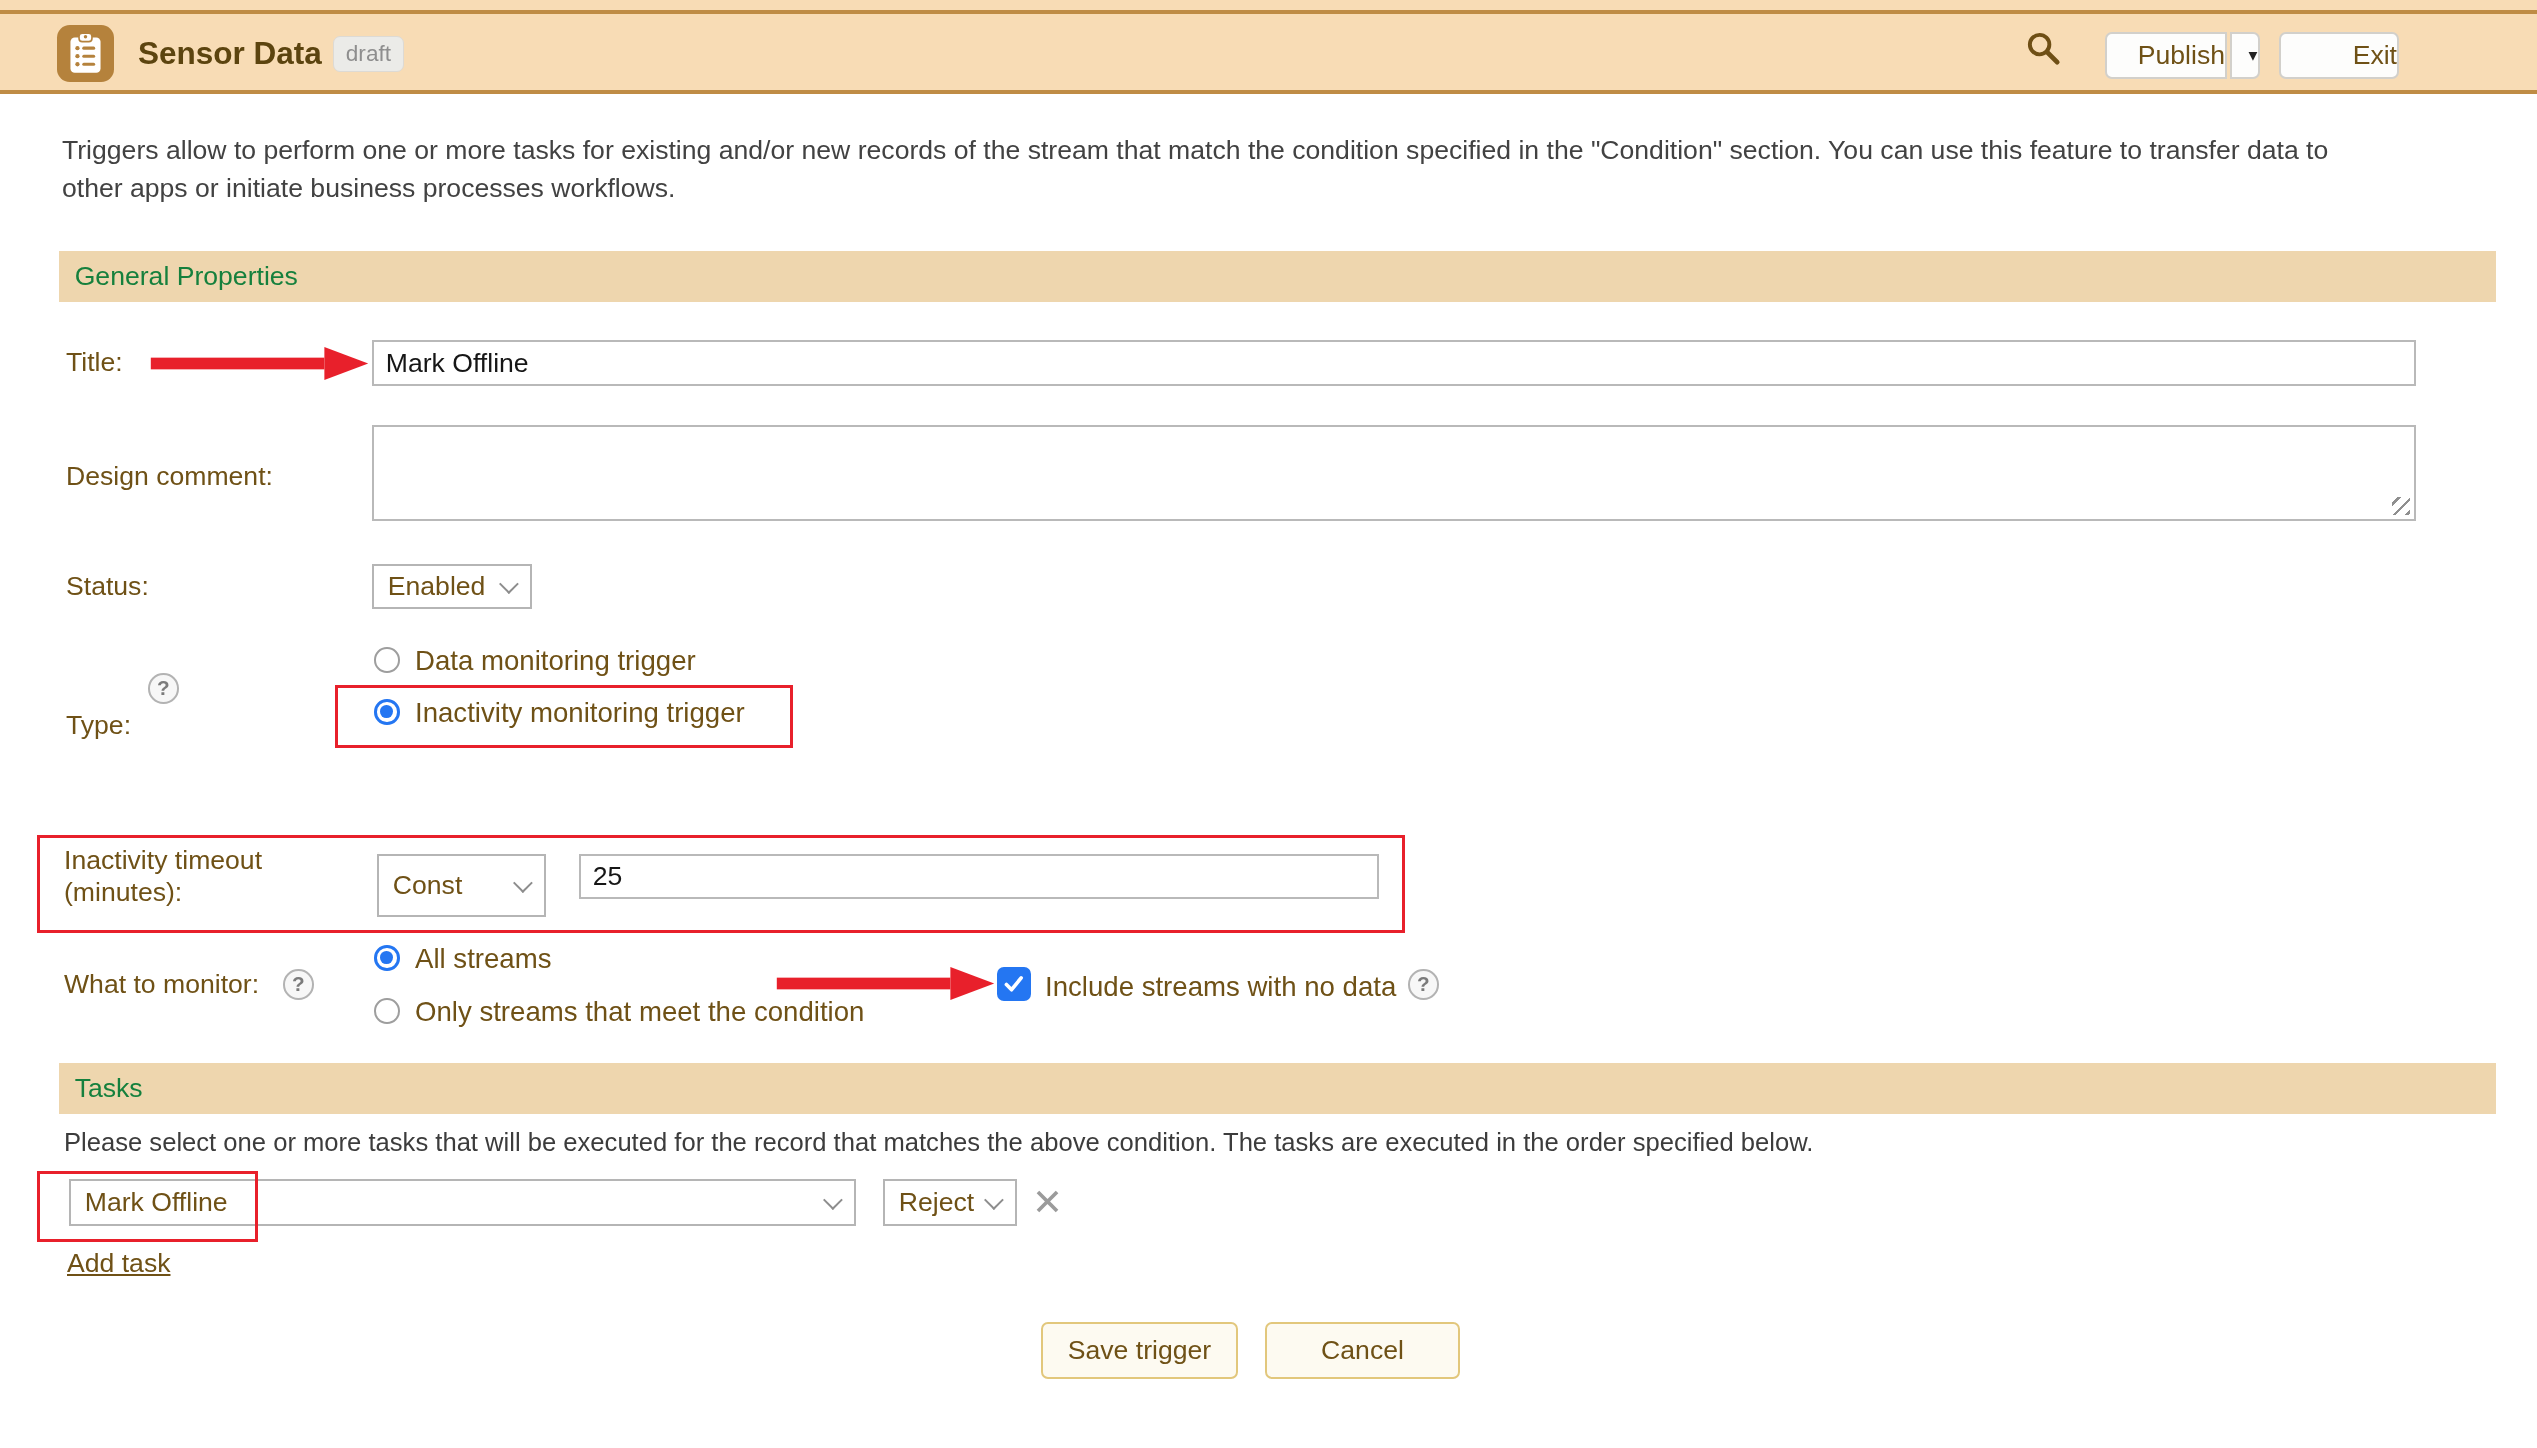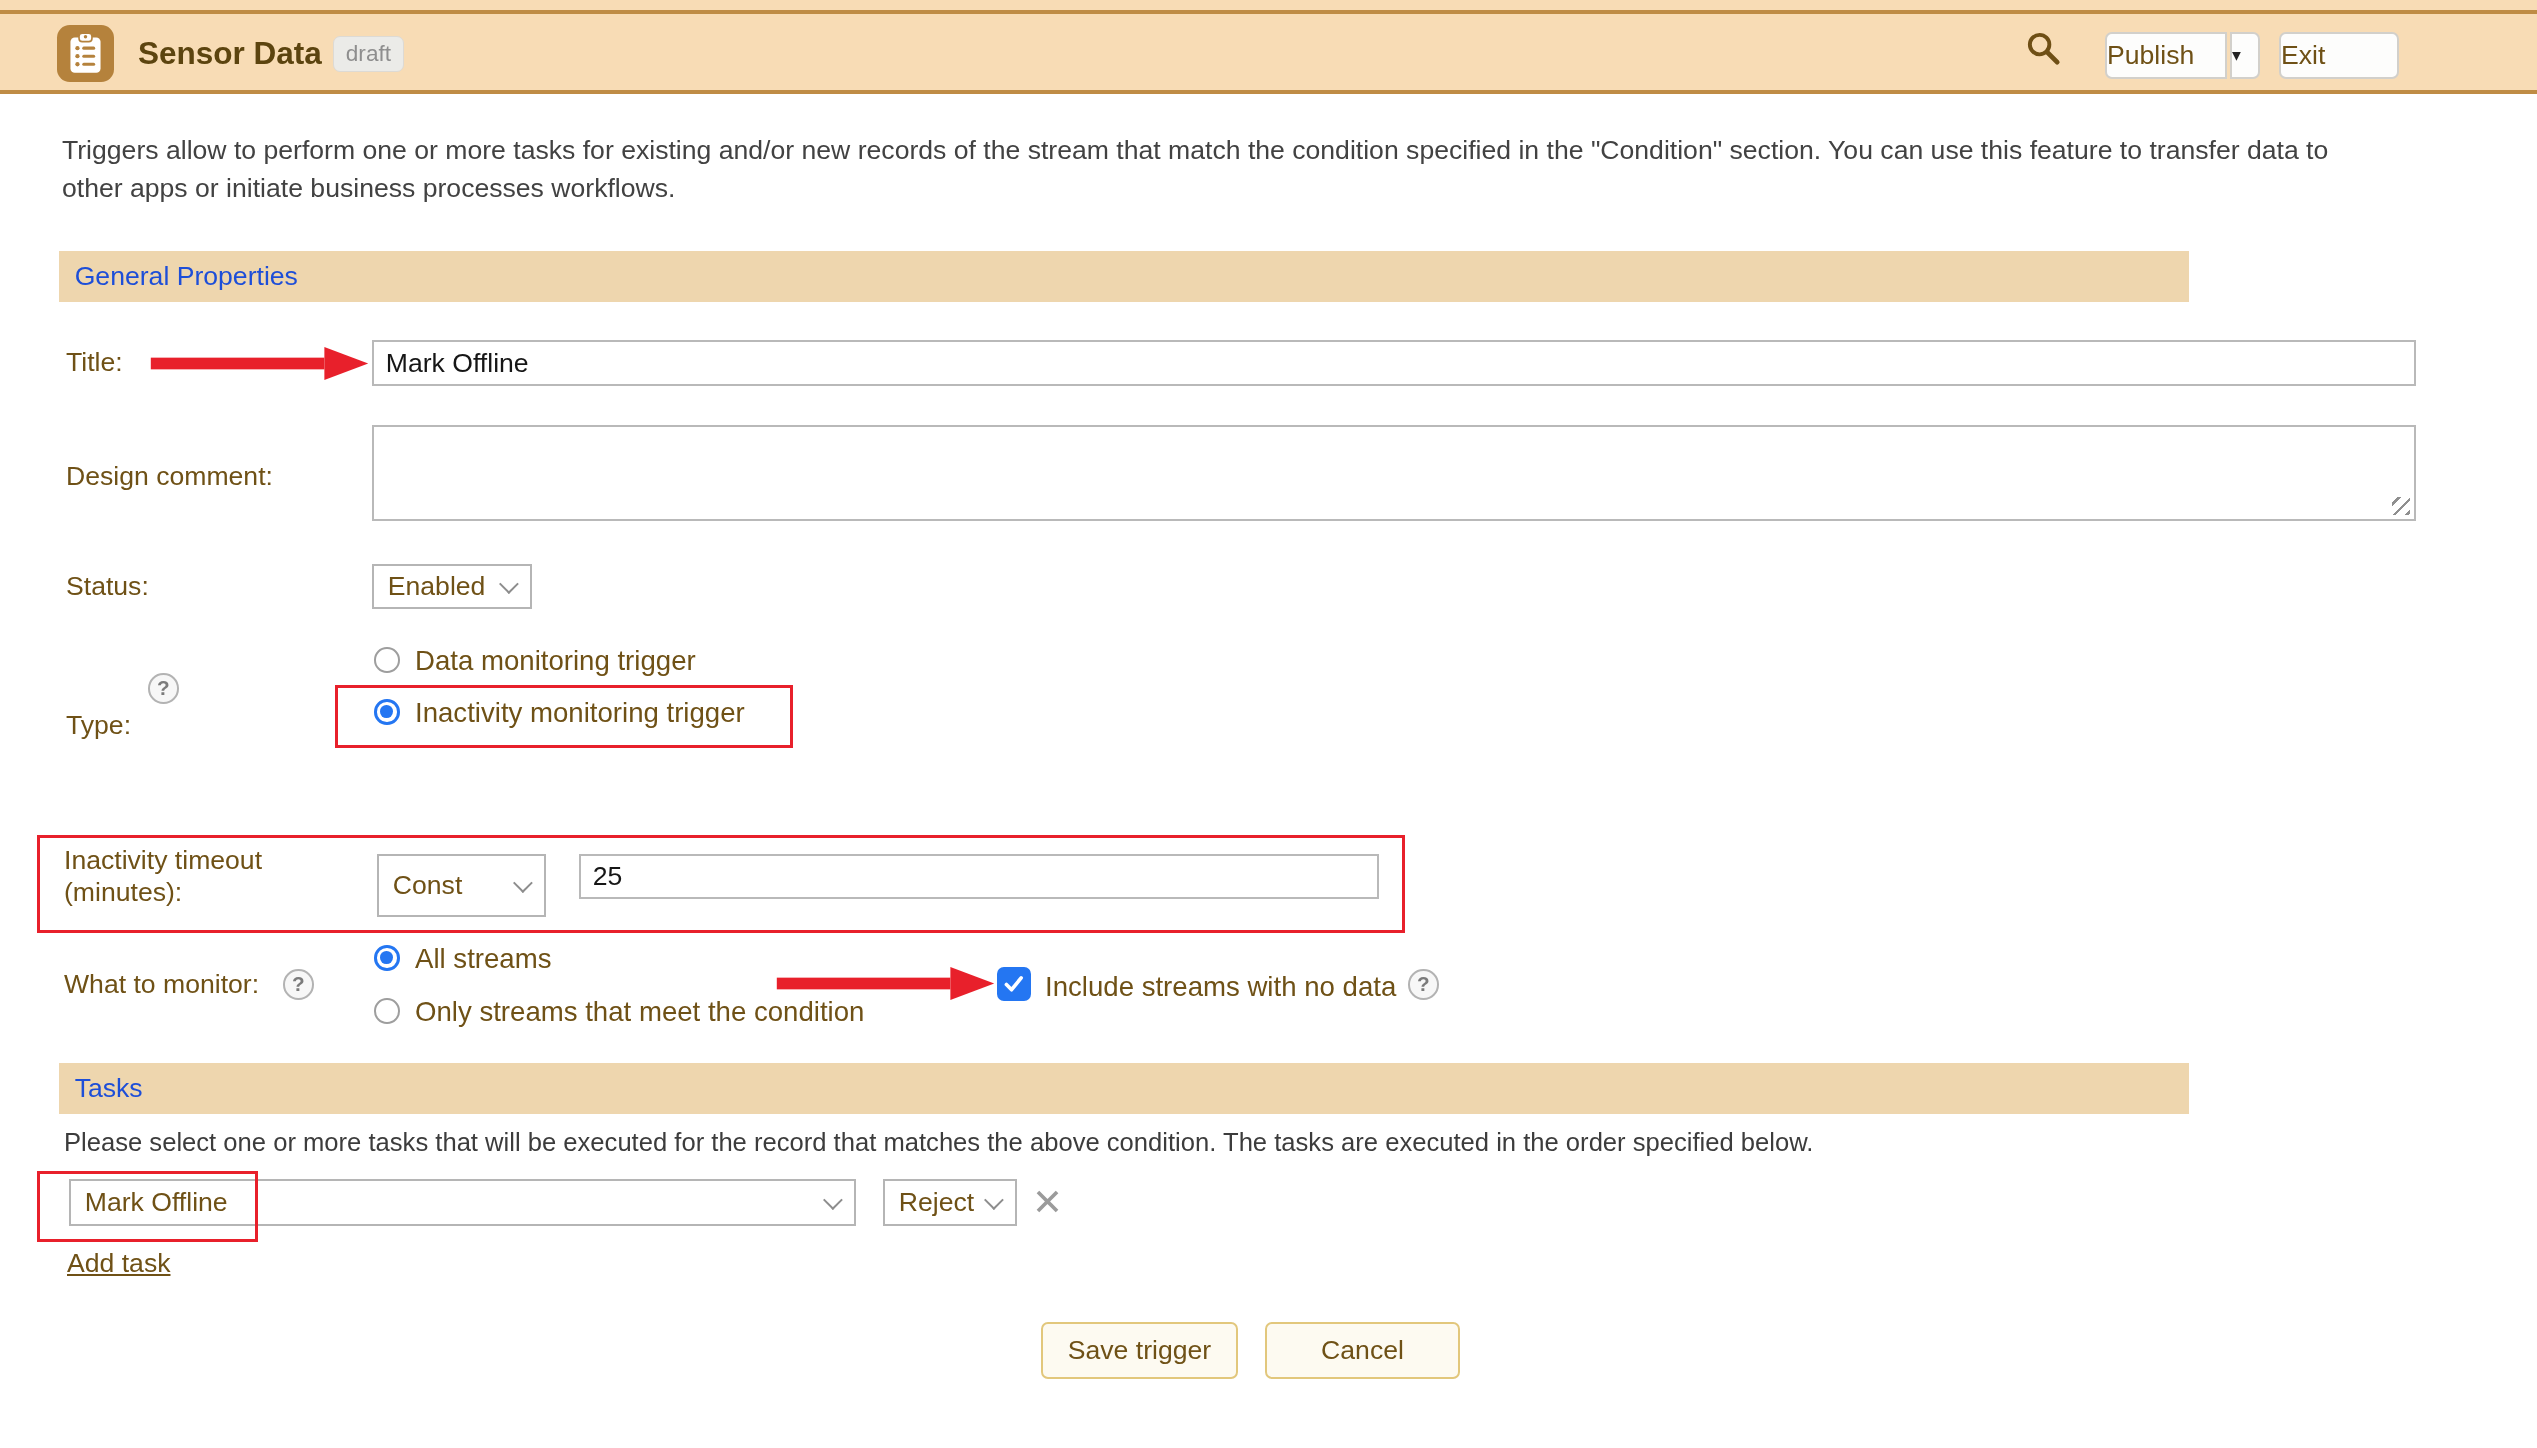--- a/index.html
+++ b/index.html
@@ -10,28 +10,28 @@
   
   .topbar{left:0;top:0;width:2538px;height:94px;background:#f8dcb5;}
   .topbar-line{left:0;width:2538px;height:3.9px;background:#bf8c45;}
   .app-icon{left:57px;top:24.6px;width:57px;height:57px;background:#b5823c;border-radius:12.8px;display:flex;align-items:center;justify-content:center;}
   .app-title{left:138px;top:35px;font-size:31.5px;font-weight:700;color:#5c440f;}
   .draft-badge{left:333px;top:36px;background:#ebebe8;border:1px solid #dddad4;border-radius:7px;color:#8e8e8e;font-size:22.6px;padding:3.9px 11.8px;}
   .tabs{left:891px;top:13.8px;height:76px;display:flex;}
   .tab{height:76px;line-height:76px;padding:0 29.5px;font-size:28.5px;color:#5c440f;cursor:pointer;}
   .tab.active{background:#b5823c;color:#ffffff;}
   .search{left:2024px;top:28.5px;width:39px;height:39px;}
-  .btn-bar{border:2px solid #d2d0cb;background:#fdfdfc;color:#6f5116;font-size:26.6px;text-align:left;box-sizing:border-box;}
+  .btn-bar{border:2px solid #d2d0cb;background:#fdfdfc;color:#6f5116;font-size:26.6px;text-align:right;box-sizing:border-box;}
   .publish{left:2105px;top:31.5px;width:122px;height:47px;line-height:43px;border-radius:6.9px 0 0 6.9px;}
   .publish-arrow{left:2230px;top:31.5px;width:29.5px;height:47px;line-height:43px;border-radius:0 6.9px 6.9px 0;font-size:17.7px;color:#222;}
   .exit{left:2279px;top:31.5px;width:120px;height:47px;line-height:43px;border-radius:6.9px;}
 
   
   .intro{left:62px;top:131px;width:2308px;font-size:26.6px;line-height:38px;color:#424242;}
-  .section-bar{left:59px;width:2130px;height:51px;background:#eed6ae;color:#1d4ed8;font-size:26.6px;line-height:51px;padding-left:15.7px;box-sizing:border-box;}
+  .section-bar{left:59px;width:2437px;height:51px;background:#eed6ae;color:#15803d;font-size:26.6px;line-height:51px;padding-left:15.7px;box-sizing:border-box;}
   .flabel{font-size:26.6px;color:#6f5116;line-height:31.5px;}
   .small-desc{left:64px;top:1128px;width:2343px;font-size:25.6px;color:#3c3c3c;}
 
   
   .tinput{border:2px solid #b9b9b9;background:#fff;font-size:26.6px;color:#161616;padding:0 11.8px;box-sizing:border-box;font-family:"Liberation Sans",sans-serif;}
   .tarea{border:2px solid #b9b9b9;background:#fff;box-sizing:border-box;}
   .rhandle{right:3.9px;bottom:3.9px;width:17.7px;height:17.7px;background:repeating-linear-gradient(135deg,transparent 0 3.9px,#8f8f8f 3.9px 6.4px,transparent 6.4px 8.9px);}
   .sel{border:2px solid #b5b5b5;background:#fff;box-sizing:border-box;display:flex;align-items:center;justify-content:space-between;padding:0 13.8px;font-size:26.6px;color:#6f5116;cursor:pointer;}
   .chev{width:11.8px;height:11.8px;border-right:2.5px solid #8d8d8d;border-bottom:2.5px solid #8d8d8d;transform:rotate(45deg);margin-top:-5.9px;flex:0 0 auto;}
   .radio{width:25.6px;height:25.6px;border-radius:50%;border:2.5px solid #9e9e9e;background:#fff;box-sizing:border-box;}

